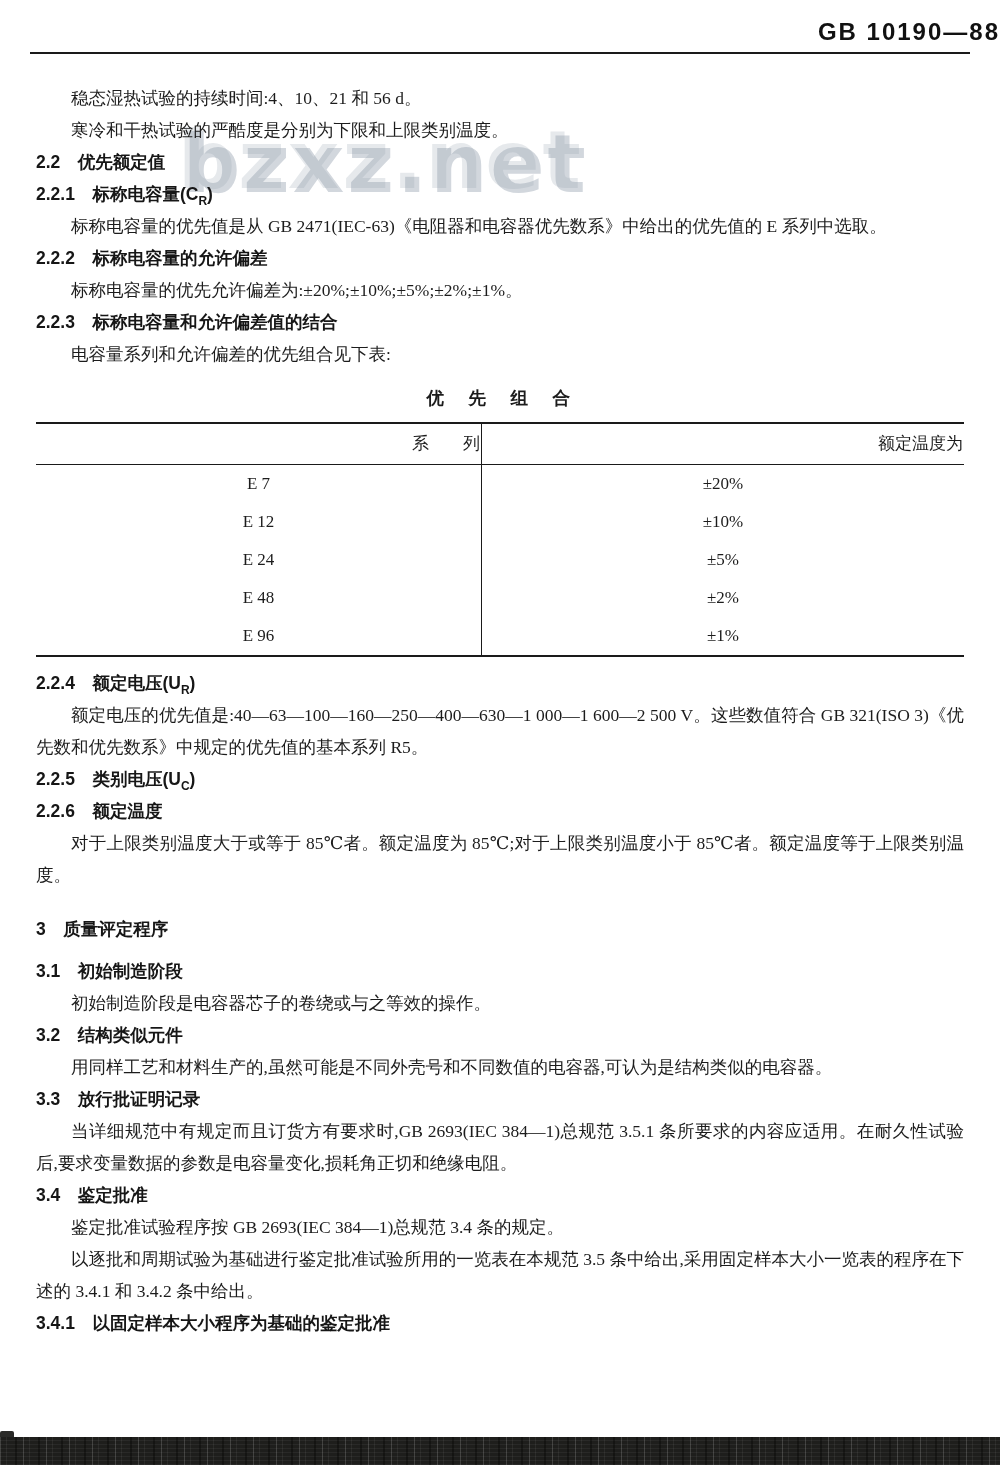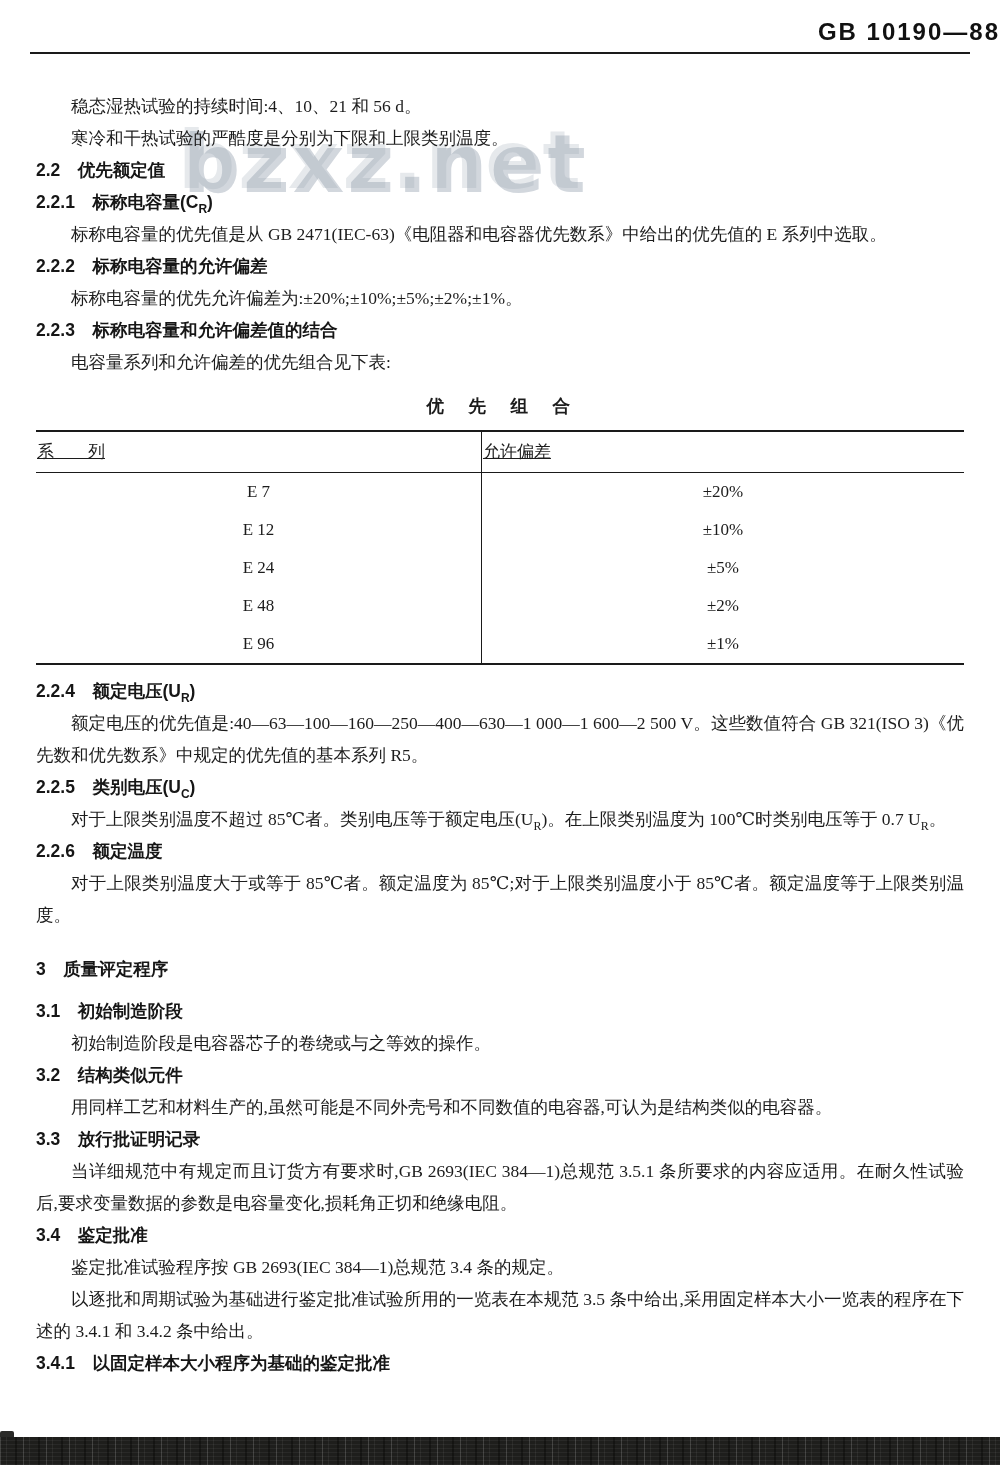--- a/index.html
+++ b/index.html
@@ -31,21 +31,21 @@
     font-family:"Liberation Sans","DejaVu Sans",sans-serif;
     font-size:24px;font-weight:bold;letter-spacing:2px;
     color:#111;
   }
   .header-rule{
     height:0;border-top:2px solid #1a1a1a;
     margin:0 30px;
   }
   main{
     position:relative;z-index:2;
-    padding:36px 36px 0 36px;
+    padding:28px 36px 0 36px;
     font-size:17.5px;line-height:32px;
     text-align:justify;
   }
   main p{margin:0;}
   p.indent{text-indent:2em;}
   .hd{
     font-family:"Liberation Sans","DejaVu Sans",sans-serif;
     font-weight:bold;color:#161616;
     margin:0;
   }
@@ -66,21 +66,21 @@
     margin:0 0 10px 0;
     font-size:17px;
   }
   table.combo th{
     font-weight:normal;
     font-family:"Liberation Serif","DejaVu Serif",serif;
     height:38px;
     border-bottom:1.5px solid #1a1a1a;
   }
   table.combo td{height:36px;text-align:center;}
-  table.combo th{text-align:left;text-decoration:underline;}
+  table.combo th{text-align:right;}
   table.combo{border-top:2px solid #1a1a1a;border-bottom:2px solid #1a1a1a;}
   table.combo th:first-child, table.combo td:first-child{
     border-right:1.5px solid #1a1a1a;width:48%;
   }
   .scan-edge{
     position:absolute;left:0;right:0;bottom:0;height:28px;
     background:#1e1e1c;
     background-image:
       repeating-linear-gradient(90deg,
         rgba(255,255,255,0.16) 0 1px, transparent 1px 6px,
@@ -122,21 +122,21 @@
 
     <p class="hd">2.2.3　标称电容量和允许偏差值的结合</p>
     <p class="indent">电容量系列和允许偏差的优先组合见下表:</p>
 
     <p class="tbl-title">优　先　组　合</p>
 
     <table class="combo">
       <thead>
         <tr>
           <th>系　　列</th>
-          <th>允许偏差</th>
+          <th>额定温度为</th>
         </tr>
       </thead>
       <tbody>
         <tr>
           <td>E 7</td>
           <td>±20%</td>
         </tr>
         <tr>
           <td>E 12</td>
           <td>±10%</td>
@@ -153,21 +153,20 @@
           <td>E 96</td>
           <td>±1%</td>
         </tr>
       </tbody>
     </table>
 
     <p class="hd"><span>2.2.4　额定电压(U</span><sub>R</sub><span>)</span></p>
     <p class="indent">额定电压的优先值是:40—63—100—160—250—400—630—1 000—1 600—2 500 V。这些数值符合 GB 321(ISO 3)《优先数和优先数系》中规定的优先值的基本系列 R5。</p>
 
     <p class="hd"><span>2.2.5　类别电压(U</span><sub>C</sub><span>)</span></p>
-    <p class="indent"><span>对于上限类别温度不超过 85℃者。类别电压等于额定电压(U</span><sub>R</sub><span>)。在上限类别温度为 100℃时类别电压等于 0.7 U</span><sub>R</sub><span>。</span></p>
 
     <p class="hd">2.2.6　额定温度</p>
     <p class="indent">对于上限类别温度大于或等于 85℃者。额定温度为 85℃;对于上限类别温度小于 85℃者。额定温度等于上限类别温度。</p>
 
     <p class="hd hd-major">3　质量评定程序</p>
 
     <p class="hd">3.1　初始制造阶段</p>
     <p class="indent">初始制造阶段是电容器芯子的卷绕或与之等效的操作。</p>
 
     <p class="hd">3.2　结构类似元件</p>

